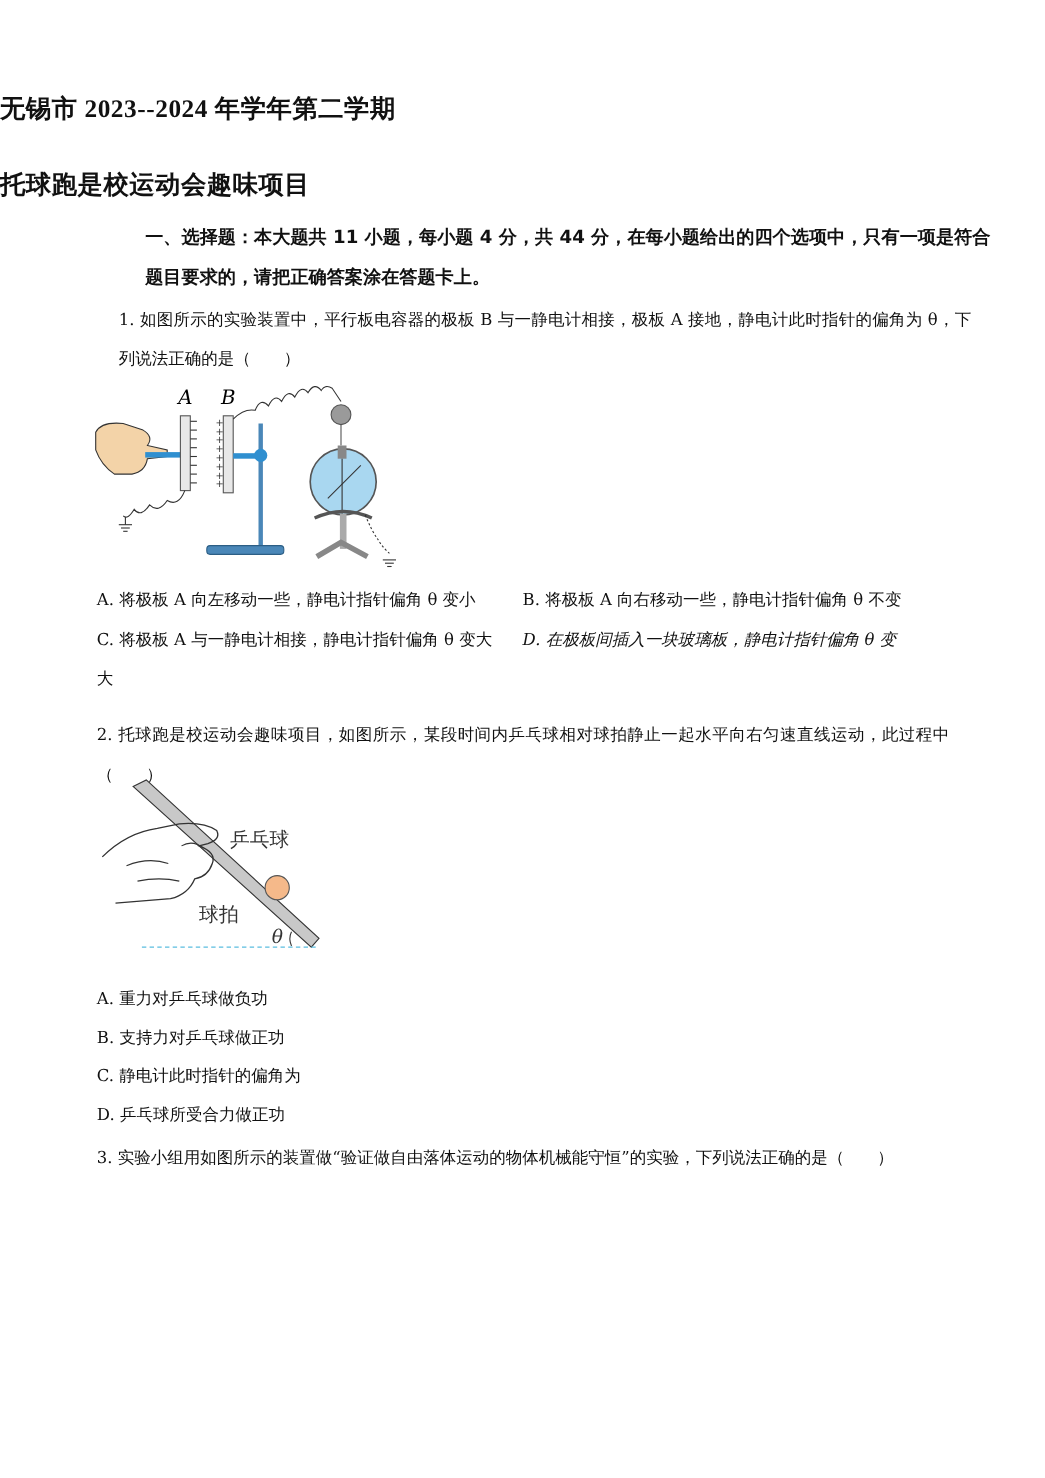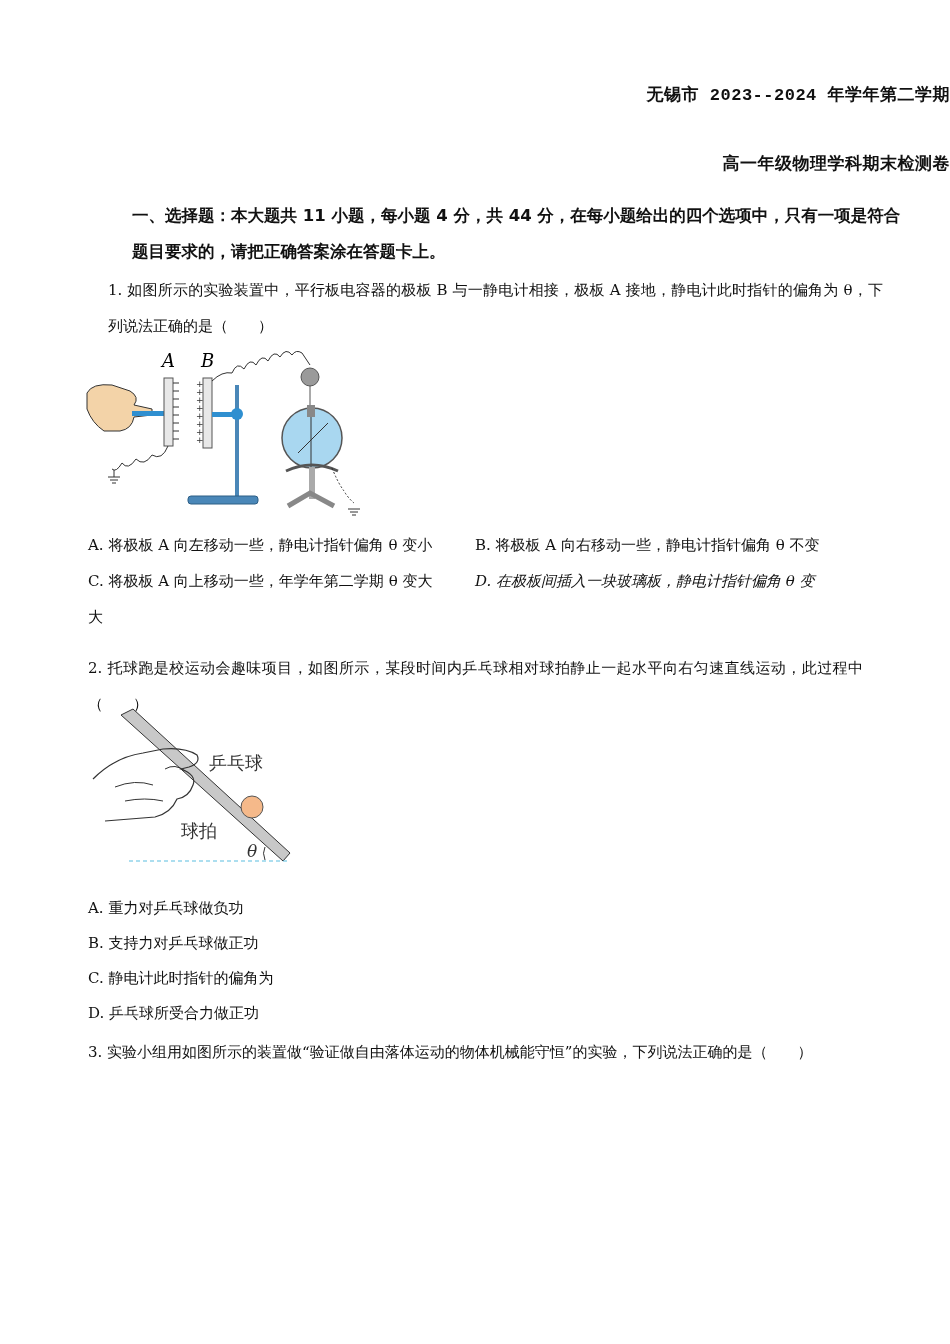--- a/index.html
+++ b/index.html
@@ -3,23 +3,23 @@
   <meta charset="utf-8">
   <style>
     html, body { margin: 0; padding: 0; background: #ffffff; }
     body {
       width: 950px; height: 1344px; position: relative; overflow: hidden;
       font-family: "DejaVu Serif", "Liberation Serif", serif;
       color: #111111;
     }
     .abs { position: absolute; }
     .title {
-      left: 0; width: 950px; text-align: right;
-      font-family: Liberation Mono, monospace;
-      font-weight: bold; font-size: 17px; letter-spacing: 0.5px;
+      left: 0; width: 950px; text-align: left;
+      font-family: Liberation Serif, serif;
+      font-weight: bold; font-size: 23px; letter-spacing: 0.5px;
     }
     .title1 { top: 83px; }
     .title2 { top: 152px; }
     .section {
       left: 88px; width: 775px; font-weight: bold; font-size: 16.5px;
       line-height: 36px; top: 198px;
       font-family: "DejaVu Sans", "Liberation Sans", sans-serif;
       margin-left: 44px;
     }
     .q {
@@ -34,21 +34,21 @@
       font-size: 15px; line-height: 24px;
       font-family: "DejaVu Serif", "Liberation Serif", serif;
       white-space: nowrap;
     }
     .figure { overflow: visible; }
   </style>
 </head>
 <body>
 
 <div class="abs title title1">无锡市 2023--2024 年学年第二学期</div>
-<div class="abs title title2">高一年级物理学科期末检测卷</div>
+<div class="abs title title2">托球跑是校运动会趣味项目</div>
 
 <div class="abs section">一、选择题：本大题共 11 小题，每小题 4 分，共 44 分，在每小题给出的四个选项中，只有一项是符合题目要求的，请把正确答案涂在答题卡上。</div>
 
 <div class="abs q q1">
   <span>1.</span>
   <span>如图所示的实验装置中，平行板电容器的极板 B 与一静电计相接，极板 A 接地，静电计此时指针的偏角为 θ，下列说法正确的是（　　）</span>
 </div>
 
 <svg class="abs figure" style="left:82px; top:343px;" width="300" height="180" viewBox="0 0 300 180">
 
@@ -113,21 +113,21 @@
 <div class="abs opt" style="left:88px; top:533px;">
   <span>A.</span>
   <span>将极板 A 向左移动一些，静电计指针偏角 θ 变小</span>
 </div>
 <div class="abs opt" style="left:475px; top:533px;">
   <span>B.</span>
   <span>将极板 A 向右移动一些，静电计指针偏角 θ 不变</span>
 </div>
 <div class="abs opt" style="left:88px; top:569px;">
   <span>C.</span>
-  <span>将极板 A 向上移动一些，年学年第二学期 θ 变大</span>
+  <span>将极板 A 与一静电计相接，静电计指针偏角 θ 变大</span>
 </div>
 <div class="abs opt" style="left:475px; top:569px;font-style:italic;">
   <span>D.</span>
   <span>在极板间插入一块玻璃板，静电计指针偏角 θ 变</span>
 </div>
 <div class="abs opt" style="left:88px; top:605px;">
   <span>大</span>
 </div>
 
 <div class="abs q q2">

